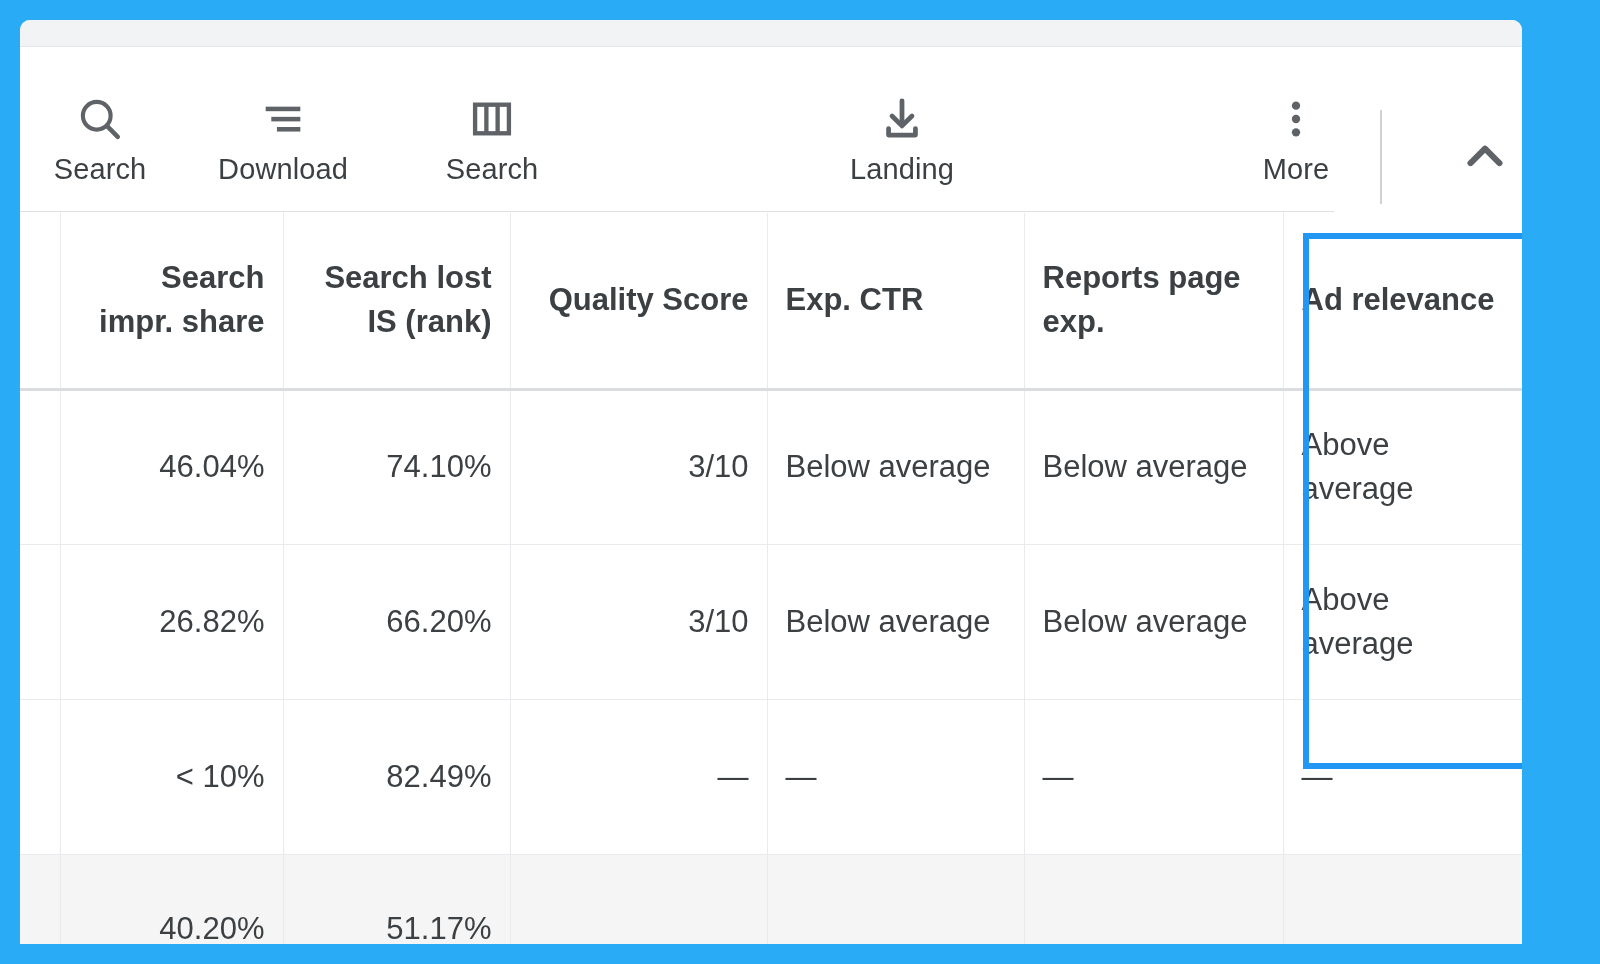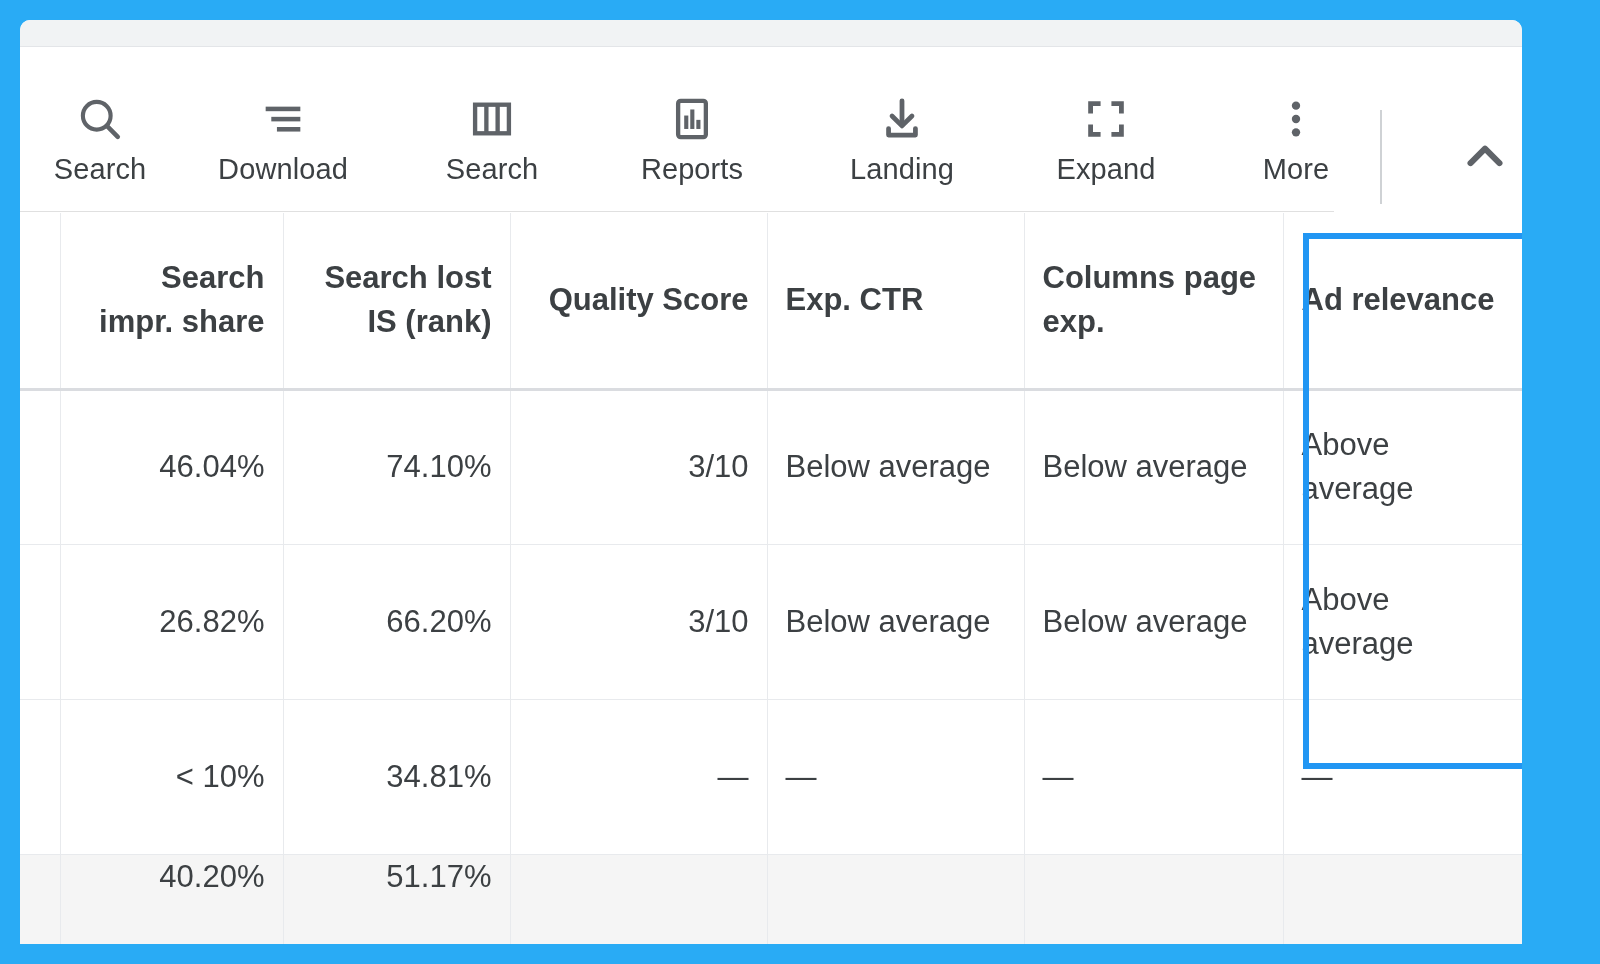--- a/index.html
+++ b/index.html
@@ -108,20 +108,21 @@
   }
   table.grid td { height: 155px; }
   table.grid tr.data-row td { border-bottom: 1px solid #e8eaed; }
   table.grid .spacer-col { border-right: 1px solid #e8eaed; padding: 0; }
   .num { text-align: right; }
   .txt { text-align: left; }
   tr.partial td {
     background: #f5f5f5;
     height: 110px;
     vertical-align: top;
+    padding-top: 52px;
     border-bottom: none;
   }
   
   #focus-ring {
     position: absolute;
     left: 1283px;
     top: 20px;
     width: 239px;
     height: 536px;
     border: 6px solid #2196f3;
@@ -165,54 +166,32 @@
         <div class="glyph">
           <svg class="icon-svg" width="52" height="52" viewBox="0 0 24 24">
             <rect x="4.2" y="5.4" width="15.6" height="13.2" fill="none" stroke="#5f6368" stroke-width="2"></rect>
             <line x1="9.4" y1="5.4" x2="9.4" y2="18.6" stroke="#5f6368" stroke-width="2"></line>
             <line x1="14.6" y1="5.4" x2="14.6" y2="18.6" stroke="#5f6368" stroke-width="2"></line>
           </svg>
         </div>
         <div class="tlabel">Search</div>
       </div>
 
-      <div class="tool" style="left:588px">
-        <div class="glyph">
-          <svg class="icon-svg" width="52" height="52" viewBox="0 0 24 24">
-            <rect x="5.6" y="3.6" width="12.8" height="16.8" rx="1.2" fill="none" stroke="#5f6368" stroke-width="2"></rect>
-            <rect x="8.4" y="10.4" width="1.9" height="6.2" fill="#5f6368"></rect>
-            <rect x="11.2" y="7.6" width="1.9" height="9" fill="#5f6368"></rect>
-            <rect x="14" y="12.4" width="1.9" height="4.2" fill="#5f6368"></rect>
-          </svg>
-        </div>
-        <div class="tlabel">Reports</div>
-      </div>
 
       <div class="tool" style="left:798px">
         <div class="glyph">
           <svg class="icon-svg" width="52" height="52" viewBox="0 0 24 24">
             <line x1="12" y1="3.6" x2="12" y2="14.6" stroke="#5f6368" stroke-width="2.2" stroke-linecap="round"></line>
             <polyline points="7.4,10.6 12,15.2 16.6,10.6" fill="none" stroke="#5f6368" stroke-width="2.2" stroke-linecap="round" stroke-linejoin="round"></polyline>
             <polyline points="5.8,16.4 5.8,19.4 18.2,19.4 18.2,16.4" fill="none" stroke="#5f6368" stroke-width="2.2" stroke-linecap="round" stroke-linejoin="round"></polyline>
           </svg>
         </div>
         <div class="tlabel">Landing</div>
       </div>
 
-      <div class="tool" style="left:1002px">
-        <div class="glyph">
-          <svg class="icon-svg" width="50" height="50" viewBox="0 0 24 24">
-            <polyline points="4.6,9.4 4.6,4.6 9.4,4.6" fill="none" stroke="#5f6368" stroke-width="2.3"></polyline>
-            <polyline points="14.6,4.6 19.4,4.6 19.4,9.4" fill="none" stroke="#5f6368" stroke-width="2.3"></polyline>
-            <polyline points="19.4,14.6 19.4,19.4 14.6,19.4" fill="none" stroke="#5f6368" stroke-width="2.3"></polyline>
-            <polyline points="9.4,19.4 4.6,19.4 4.6,14.6" fill="none" stroke="#5f6368" stroke-width="2.3"></polyline>
-          </svg>
-        </div>
-        <div class="tlabel">Expand</div>
-      </div>
 
       <div class="tool" style="left:1192px">
         <div class="glyph">
           <svg class="icon-svg" width="50" height="50" viewBox="0 0 24 24">
             <circle cx="12" cy="5.6" r="2.0" fill="#5f6368"></circle>
             <circle cx="12" cy="12" r="2.0" fill="#5f6368"></circle>
             <circle cx="12" cy="18.4" r="2.0" fill="#5f6368"></circle>
           </svg>
         </div>
         <div class="tlabel">More</div>
@@ -240,21 +219,21 @@
             <col class="c5">
             <col class="c6">
         </colgroup>
         <thead>
           <tr>
             <th class="spacer-col"></th>
             <th class="num">Search impr. share</th>
             <th class="num">Search lost IS (rank)</th>
             <th class="num">Quality Score</th>
             <th class="txt">Exp. CTR</th>
-            <th class="txt">Columns page exp.</th>
+            <th class="txt">Reports page exp.</th>
             <th class="txt">Ad relevance</th>
           </tr>
         </thead>
         <tbody>
           <tr class="data-row">
             <td class="spacer-col"></td>
             <td class="num">46.04%</td>
             <td class="num">74.10%</td>
             <td class="num">3/10</td>
             <td class="txt">Below average</td>
@@ -266,21 +245,21 @@
             <td class="num">26.82%</td>
             <td class="num">66.20%</td>
             <td class="num">3/10</td>
             <td class="txt">Below average</td>
             <td class="txt">Below average</td>
             <td class="txt">Above average</td>
           </tr>
           <tr class="data-row">
             <td class="spacer-col"></td>
             <td class="num">&lt; 10%</td>
-            <td class="num">34.81%</td>
+            <td class="num">82.49%</td>
             <td class="num">—</td>
             <td class="txt">—</td>
             <td class="txt">—</td>
             <td class="txt">—</td>
           </tr>
           <tr class="partial">
             <td class="spacer-col"></td>
             <td class="num">40.20%</td>
             <td class="num">51.17%</td>
             <td class="num"></td>

